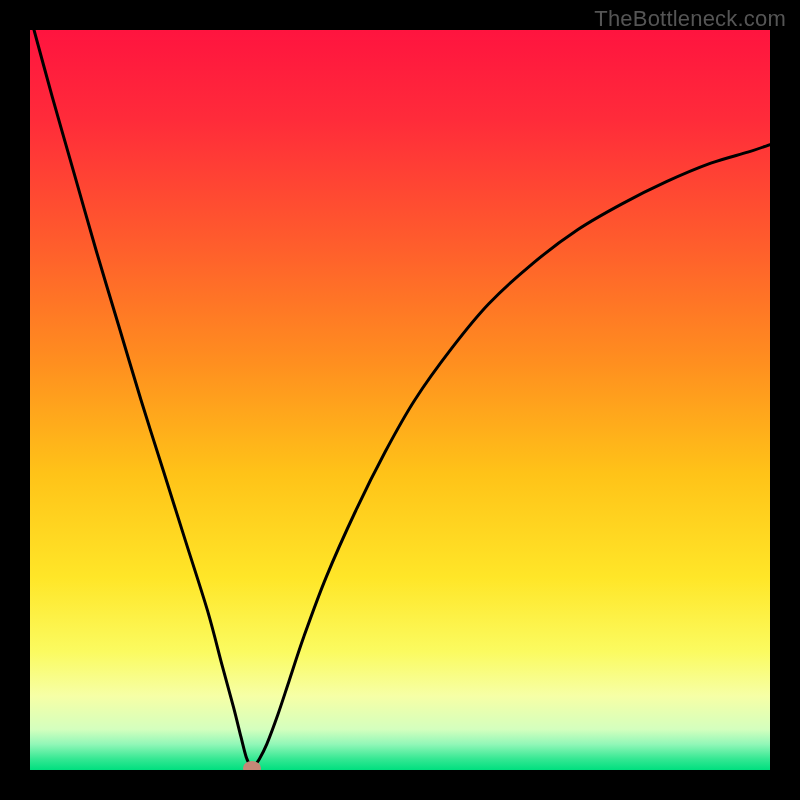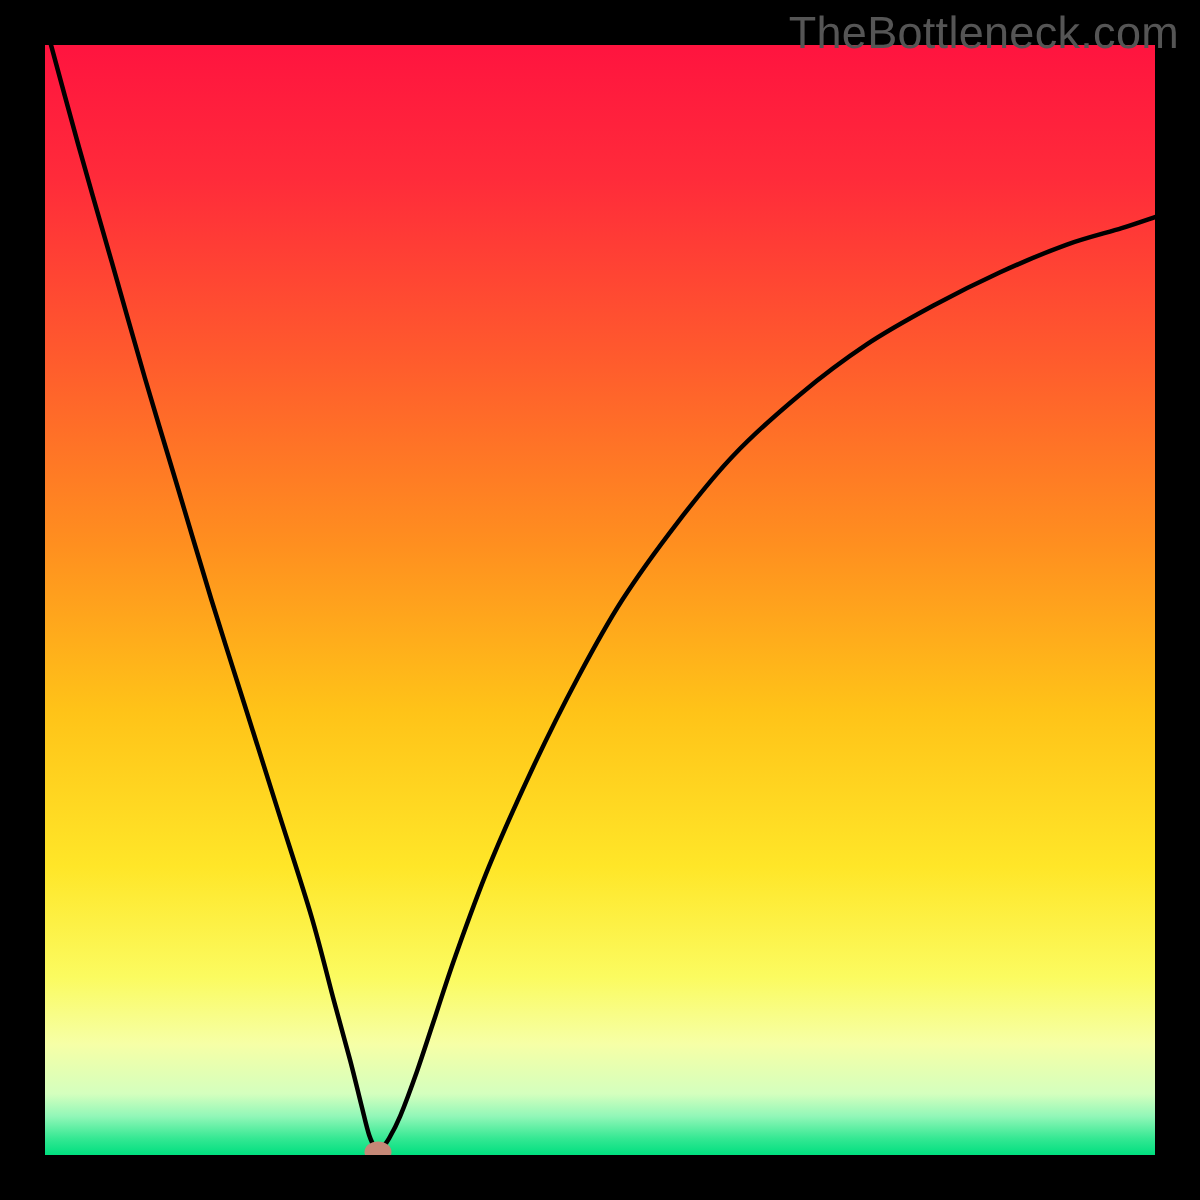--- a/index.html
+++ b/index.html
@@ -9,21 +9,21 @@
     height: 800px;
     background: #000;
     position: relative;
     font-family: Arial, sans-serif;
   }
   .watermark {
     position: absolute;
     top: 6px;
     right: 14px;
     color: #555;
-    font-size: 30px;
+    font-size: 22px;
     font-weight: 500;
     z-index: 10;
     letter-spacing: 0.2px;
   }
   .plot-area {
     position: absolute;
     left: 30px;
     top: 30px;
     width: 740px;
     height: 740px;

